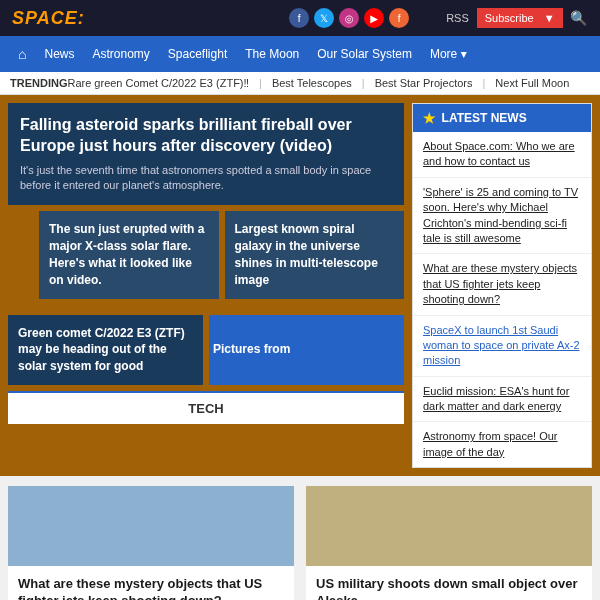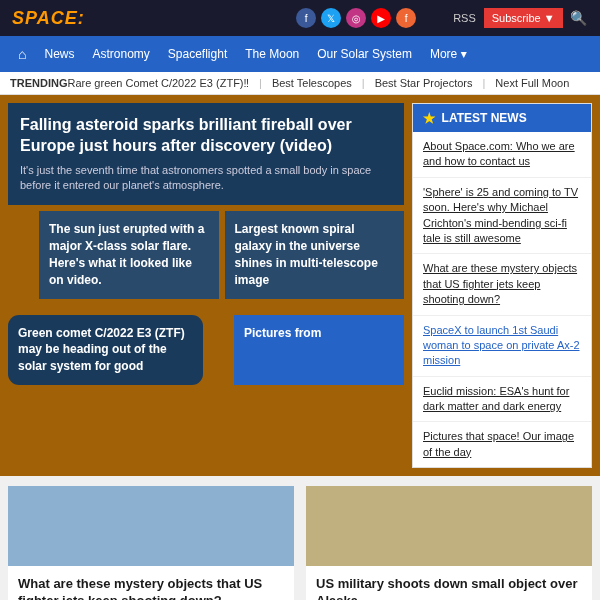--- a/index.html
+++ b/index.html
@@ -40,21 +40,21 @@
     .yt { background: #ff0000; }
     .rs { background: #ff6600; }
     .rss-link { color: #ccc; font-size: 11px; margin-left: 29px; }
     .subscribe-btn {
       background: #e53935;
       color: white;
       border: none;
       padding: 4px 8px;
       font-size: 11px;
       cursor: pointer;
-      display: flex; align-items: center; gap: 3px;
+      display: flex; align-items: center; gap: 10px;
     }
     .search-icon-btn { color: white; cursor: pointer; font-size: 14px; }
 
     
     .nav {
       background: #2563c7;
       display: flex;
       align-items: center;
       padding: 0 10px;
       height: 36px;
@@ -157,32 +157,30 @@
       gap: 6px;
       margin-bottom: 6px;
     }
     .bottom-card-dark {
       background: #1a3a5c;
       color: white;
       padding: 10px;
       font-size: 12px;
       font-weight: bold;
       line-height: 1.4;
-      border-radius: 11px;
     }
     .bottom-card-blue {
       background: #2563c7;
       color: white;
-      padding: 10px;
-      font-size: 12px;
-      font-weight: bold;
-      line-height: 1.4;
-      display: flex;
-      align-items: flex-start;
-      margin-left: 25px;
+      padding: 4px;
+      font-size: 12px;
+      font-weight: bold;
+      line-height: 1.4;
+      display: flex;
+      align-items: center;
     }
 
     
     .tech-bar {
       background: white;
       text-align: center;
       padding: 8px;
       font-size: 13px;
       font-weight: bold;
       color: #333;
@@ -313,34 +311,37 @@
 
     <div class="bottom-cards">
       <div class="bottom-card-dark">
         <span>Green comet C/2022 E3 (ZTF) may be heading out of the solar system for good</span>
       </div>
       <div class="bottom-card-blue">
         <span>Pictures from</span>
       </div>
     </div>
 
+    <div class="tech-bar">
+      <span>TECH</span>
+    </div>
   </div>
 
   <div class="right-sidebar">
     <div class="latest-news-box">
       <div class="latest-news-header">
         <span class="star-icon">★</span>
         <span>LATEST NEWS</span>
       </div>
       <div class="news-item">About Space.com: Who we are and how to contact us</div>
       <div class="news-item">'Sphere' is 25 and coming to TV soon. Here's why Michael Crichton's mind-bending sci-fi tale is still awesome</div>
       <div class="news-item">What are these mystery objects that US fighter jets keep shooting down?</div>
       <div class="news-item link-style">SpaceX to launch 1st Saudi woman to space on private Ax-2 mission</div>
       <div class="news-item">Euclid mission: ESA's hunt for dark matter and dark energy</div>
-      <div class="news-item">Pictures that space! Our image of the day</div>
+      <div class="news-item">Astronomy from space! Our image of the day</div>
     </div>
   </div>
 </div>
 
 <div class="article-section">
   <div class="article-card">
     <div class="article-img"></div>
     <div class="article-card-body">
       <div class="article-title">What are these mystery objects that US fighter jets keep shooting down?</div>
 

